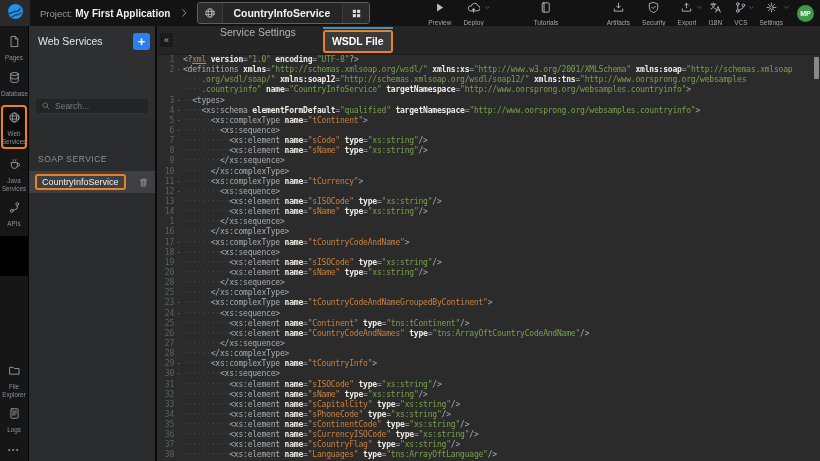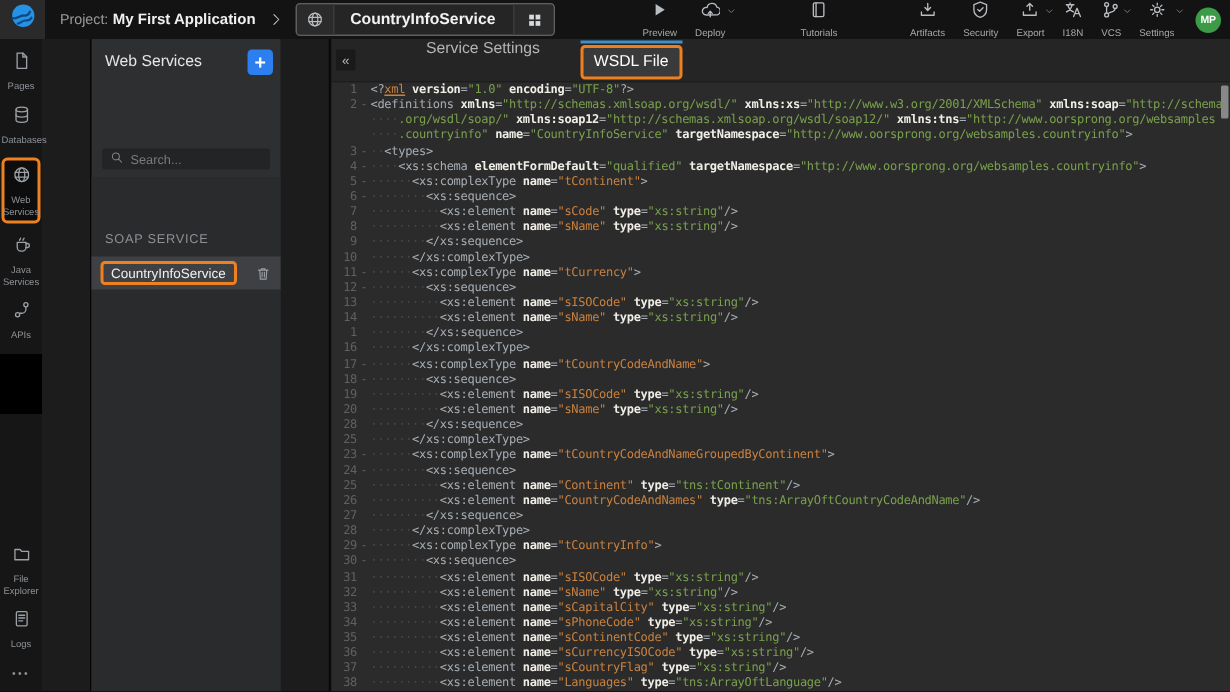--- a/index.html
+++ b/index.html
@@ -19,21 +19,21 @@
   .tb-actions{display:flex;align-items:center;}
   #actions-right{margin-left:auto;}
   .tb-action{display:flex;flex-direction:column;align-items:center;color:#b9bdc1;margin:0 6px;position:relative;cursor:pointer;}
   .tb-action .lbl{font-size:6.5px;color:#a8a8a8;margin-top:1px;white-space:nowrap;}
   .tb-action .caret{position:absolute;right:-7px;top:4px;color:#9a9a9a;display:flex;}
   #actions-left .tb-action:first-child{margin-left:58px;}
   #actions-left .tb-action:last-child{margin-left:44px;}
   .avatar{width:17px;height:17px;border-radius:50%;background:#3c9b46;color:#fff;font-size:7px;font-weight:bold;display:flex;align-items:center;justify-content:center;margin:0 6px 0 8px;flex:0 0 auto;cursor:pointer;}
 
   
-  .body{display:flex;height:435px;gap:32px;}
+  .body{display:flex;height:435px;}
 
   
   .iconbar{width:28px;background:#161616;display:flex;flex-direction:column;align-items:center;padding-top:8px;box-sizing:border-box;flex:0 0 auto;}
   .side-item{width:28px;display:flex;flex-direction:column;align-items:center;margin-bottom:8px;color:#9ba1a6;cursor:pointer;box-sizing:border-box;}
   .side-item .lbl{font-size:6.3px;color:#8d9296;text-align:center;line-height:1.2;margin-top:2px;width:26px;}
   .side-item.active{border:2px solid #ee8020;border-radius:4px;padding:3px 0 2px;width:26px;background:#0d0d0d;}
   .black-block{width:28px;height:40px;background:#000;flex:0 0 auto;}
   .spacer{flex:1;}
   .overflow-dots{color:#8d9296;font-size:7px;letter-spacing:1.5px;margin:4px 0 8px;cursor:pointer;}
 
@@ -53,21 +53,21 @@
   .svc-item .name-box.hl{border:2px solid #ee8020;border-radius:3px;}
   .svc-item .trash{margin-left:auto;color:#9aa0a4;display:flex;cursor:pointer;}
 
   
   .main{flex:1;display:flex;flex-direction:column;background:#2b2b2b;border-left:2px solid #0a0a0a;min-width:0;}
   .tabbar{height:29px;background:#252525;display:flex;align-items:center;position:relative;border-bottom:1px solid #1d1d1d;box-sizing:border-box;flex:0 0 auto;}
   .collapse-btn{width:13px;height:14px;background:#1a1a1a;color:#b9b9b9;font-size:9px;display:flex;align-items:center;justify-content:center;margin-left:3px;cursor:pointer;border-radius:1px;align-self:center;}
   .tab.inactive{font-size:10.5px;color:#b4b4b4;cursor:pointer;margin-left:47px;}
   .tab-active-wrap{margin-left:27px;position:relative;height:29px;display:flex;align-items:center;padding-top:2px;box-sizing:border-box;}
   .tab-active-wrap::before{content:"";position:absolute;top:1px;left:0;right:0;height:2px;background:#3f8fc9;}
-  .tab.active{background:#3a3a3a;color:#fff;font-weight:normal;font-size:10.5px;padding:3px 7px 4px 7px;border:2px solid #ee8020;border-radius:3px;cursor:pointer;white-space:nowrap;}
+  .tab.active{background:#3a3a3a;color:#fff;font-weight:bold;font-size:10.5px;padding:3px 7px 4px 7px;border:2px solid #ee8020;border-radius:3px;cursor:pointer;white-space:nowrap;}
 
   
   .code-wrap{flex:1;position:relative;overflow:hidden;font-family:"DejaVu Sans Mono",monospace;font-size:8px;letter-spacing:-0.2px;background:#2b2b2b;}
   .code-line{display:flex;height:10.15px;line-height:10.15px;white-space:pre;}
   .gut{width:17px;text-align:right;color:#5e6163;flex:0 0 auto;}
   .fold{width:9px;text-align:center;color:#5e6163;flex:0 0 auto;}
   .src{flex:1;overflow:hidden;}
   .tk-g{color:#a6adb3;}
   .tk-a{color:#efede6;font-weight:bold;}
   .tk-s{color:#79a14c;}

